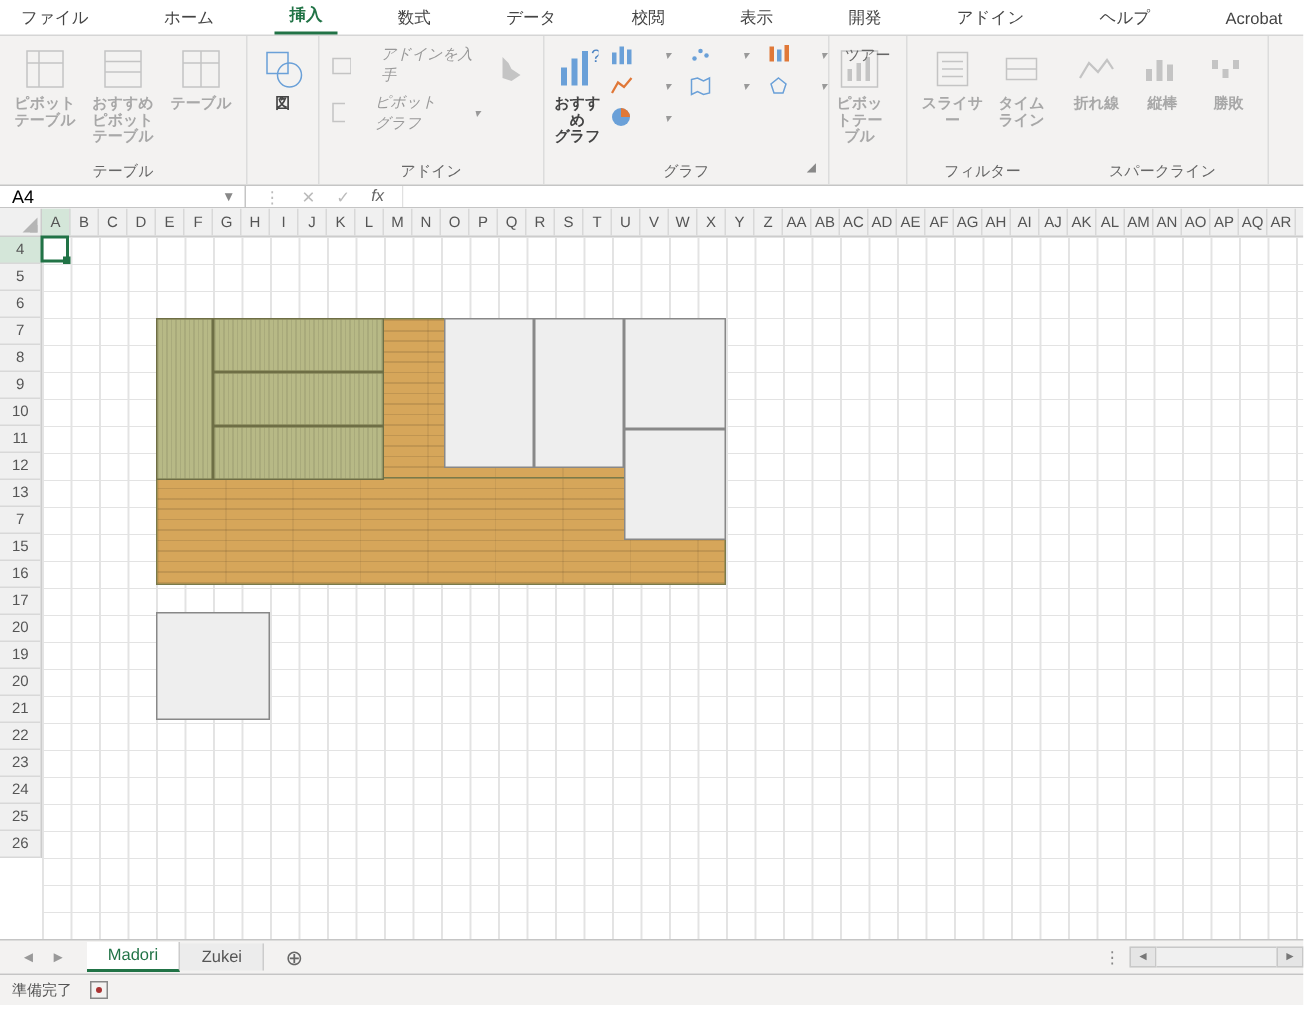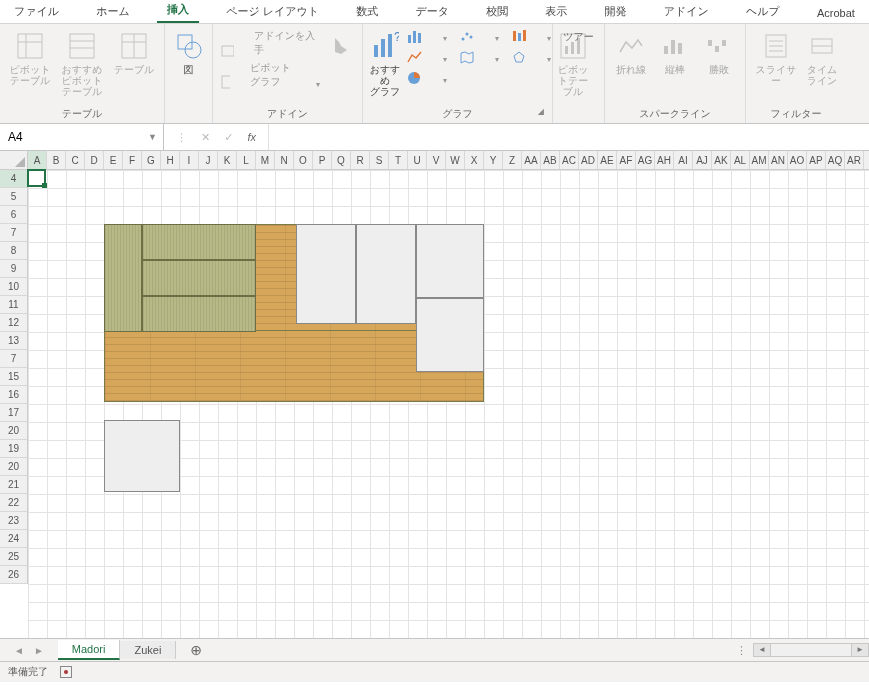--- a/index.html
+++ b/index.html
@@ -11,32 +11,32 @@
 .tab.active { color: #217346; border-bottom: 2px solid #217346; font-weight: 600; }
 
 
 .ribbon { display: flex; height: 100px; border-bottom: 1px solid #c5c5c5; background: #f3f2f1; overflow: hidden; }
 .group { display: flex; flex-direction: column; justify-content: space-between; border-right: 1px solid #dcdcdc; padding: 4px 6px 0; }
 .group-row { display: flex; align-items: flex-start; gap: 4px; flex: 1; }
 .group-label { text-align: center; font-size: 10px; color: #666; padding: 2px 0; position: relative; }
 .group-label .launcher { position: absolute; right: 2px; top: 2px; font-size: 8px; color: #888; }
 .big-btn { display: flex; flex-direction: column; align-items: center; gap: 2px; width: 48px; padding-top: 2px; color: #888; }
 .big-btn .icon-box { width: 32px; height: 32px; display: flex; align-items: center; justify-content: center; }
-.big-btn .lbl { font-size: 10px; text-align: center; line-height: 1.1; }
+.big-btn .lbl { font-size: 10px; text-align: center; line-height: 1.1; font-weight: bold; }
 .big-btn.gray { color: #a8a8a8; }
 .big-btn.dark .lbl { color: #444; }
 .small-col { display: flex; flex-direction: column; gap: 2px; justify-content: center; }
-.small-btn { display: flex; align-items: flex-end; gap: 20px; font-size: 10px; color: #999; padding: 1px 2px; }
+.small-btn { display: flex; align-items: center; gap: 20px; font-size: 10px; color: #999; padding: 1px 2px; font-style: italic; }
 .small-dd::after { content: " ▾"; font-size: 8px; color: #999; }
 
 
 svg { display: block; }
 
 
-.fx-row { display: flex; align-items: center; height: 27px; border-bottom: 1px solid #c5c5c5; background: #fff; }
+.fx-row { display: flex; align-items: center; height: 15px; border-bottom: 1px solid #c5c5c5; background: #fff; }
 .namebox { width: 164px; height: 100%; display: flex; align-items: center; border-right: 1px solid #c5c5c5; }
 .namebox input { border: none; outline: none; padding: 0 8px; font-size: 12px; width: 100%; background: transparent; }
 .namebox .dd { color: #888; padding: 0 6px; font-size: 9px; }
 .fx-funcs { display: flex; align-items: center; gap: 14px; padding: 0 12px; color: #bbb; border-right: 1px solid #e1e1e1; height: 100%; }
 .fx-funcs span.fx { font-style: italic; color: #666; }
 .fx-input { flex: 1; border: none; outline: none; height: 100%; padding: 0 6px; font-size: 12px; }
 
 
 .grid-wrap { position: relative; height: 487px; background: #fff; overflow: hidden; }
 .corner { position: absolute; left: 0; top: 0; width: 28px; height: 19px; background: #f0f0f0; border-right: 1px solid #ccc; border-bottom: 1px solid #ccc; }
@@ -86,21 +86,20 @@
 .status .rec { width:12px; height:12px; border:1px solid #888; position:relative; }
 .status .rec::after{content:""; position:absolute; left:3px; top:3px; width:4px; height:4px; border-radius:50%; background:#a33;}
 </style>
 </head>
 <body>
 
 <div class="tabs">
   <div class="tab">ファイル</div>
   <div class="tab">ホーム</div>
   <div class="tab active">挿入</div>
-  <div class="tab">ページ レイアウト</div>
   <div class="tab">数式</div>
   <div class="tab">データ</div>
   <div class="tab">校閲</div>
   <div class="tab">表示</div>
   <div class="tab">開発</div>
   <div class="tab">アドイン</div>
   <div class="tab">ヘルプ</div>
   <div class="tab">Acrobat</div>
 </div>
 
@@ -262,54 +261,20 @@
         <span class="lbl">ピボットテーブル</span>
       </div>
     </div>
     <div class="group-label"><span>グラフ</span><span class="launcher">◢</span></div>
   </div>
 
   <div class="group" style="width:52px">
     <div class="group-label">ツアー</div>
   </div>
 
-  <div class="group">
-    <div class="group-row">
-      <div class="big-btn gray" style="width:40px">
-        <span class="icon-box">
-            <svg width="26" height="20">
-              <polyline points="2,16 8,6 14,12 20,4 24,10" fill="none" stroke="#c4c4c4" stroke-width="1.5"></polyline>
-            </svg>
-          </span>
-        <span class="lbl">折れ線</span>
-      </div>
-      <div class="big-btn gray" style="width:40px">
-        <span class="icon-box">
-            <svg width="26" height="20">
-              <rect x="2" y="10" width="4" height="8" fill="#c4c4c4"></rect>
-              <rect x="9" y="4" width="4" height="14" fill="#c4c4c4"></rect>
-              <rect x="16" y="7" width="4" height="11" fill="#c4c4c4"></rect>
-            </svg>
-          </span>
-        <span class="lbl">縦棒</span>
-      </div>
-      <div class="big-btn gray" style="width:40px">
-        <span class="icon-box">
-            <svg width="26" height="20">
-              <rect x="2" y="4" width="4" height="6" fill="#c4c4c4"></rect>
-              <rect x="9" y="10" width="4" height="6" fill="#c4c4c4"></rect>
-              <rect x="16" y="4" width="4" height="6" fill="#c4c4c4"></rect>
-            </svg>
-          </span>
-        <span class="lbl">勝敗</span>
-      </div>
-    </div>
-    <div class="group-label">スパークライン</div>
-  </div>
-
   <div class="group" style="border-right:none">
     <div class="group-row">
       <div class="big-btn gray">
         <span class="icon-box">
             <svg width="24" height="26">
               <rect x="2" y="2" width="20" height="22" fill="none" stroke="#c4c4c4"></rect>
               <line x1="5" y1="8" x2="19" y2="8" stroke="#c4c4c4"></line>
               <line x1="5" y1="13" x2="19" y2="13" stroke="#c4c4c4"></line>
               <line x1="5" y1="18" x2="19" y2="18" stroke="#c4c4c4"></line>
             </svg>
@@ -321,20 +286,54 @@
             <svg width="24" height="26">
               <rect x="2" y="6" width="20" height="14" fill="none" stroke="#c4c4c4"></rect>
               <line x1="2" y1="13" x2="22" y2="13" stroke="#c4c4c4"></line>
             </svg>
           </span>
         <span class="lbl" style="white-space:pre-line">タイム
 ライン</span>
       </div>
     </div>
     <div class="group-label">フィルター</div>
+  </div>
+
+  <div class="group">
+    <div class="group-row">
+      <div class="big-btn gray" style="width:40px">
+        <span class="icon-box">
+            <svg width="26" height="20">
+              <polyline points="2,16 8,6 14,12 20,4 24,10" fill="none" stroke="#c4c4c4" stroke-width="1.5"></polyline>
+            </svg>
+          </span>
+        <span class="lbl">折れ線</span>
+      </div>
+      <div class="big-btn gray" style="width:40px">
+        <span class="icon-box">
+            <svg width="26" height="20">
+              <rect x="2" y="10" width="4" height="8" fill="#c4c4c4"></rect>
+              <rect x="9" y="4" width="4" height="14" fill="#c4c4c4"></rect>
+              <rect x="16" y="7" width="4" height="11" fill="#c4c4c4"></rect>
+            </svg>
+          </span>
+        <span class="lbl">縦棒</span>
+      </div>
+      <div class="big-btn gray" style="width:40px">
+        <span class="icon-box">
+            <svg width="26" height="20">
+              <rect x="2" y="4" width="4" height="6" fill="#c4c4c4"></rect>
+              <rect x="9" y="10" width="4" height="6" fill="#c4c4c4"></rect>
+              <rect x="16" y="4" width="4" height="6" fill="#c4c4c4"></rect>
+            </svg>
+          </span>
+        <span class="lbl">勝敗</span>
+      </div>
+    </div>
+    <div class="group-label">スパークライン</div>
   </div>
 </div>
 
 <div class="fx-row">
   <div class="namebox">
     <input value="A4" style="">
     <span class="dd">▼</span>
   </div>
   <div class="fx-funcs">
     <span>⋮</span>

